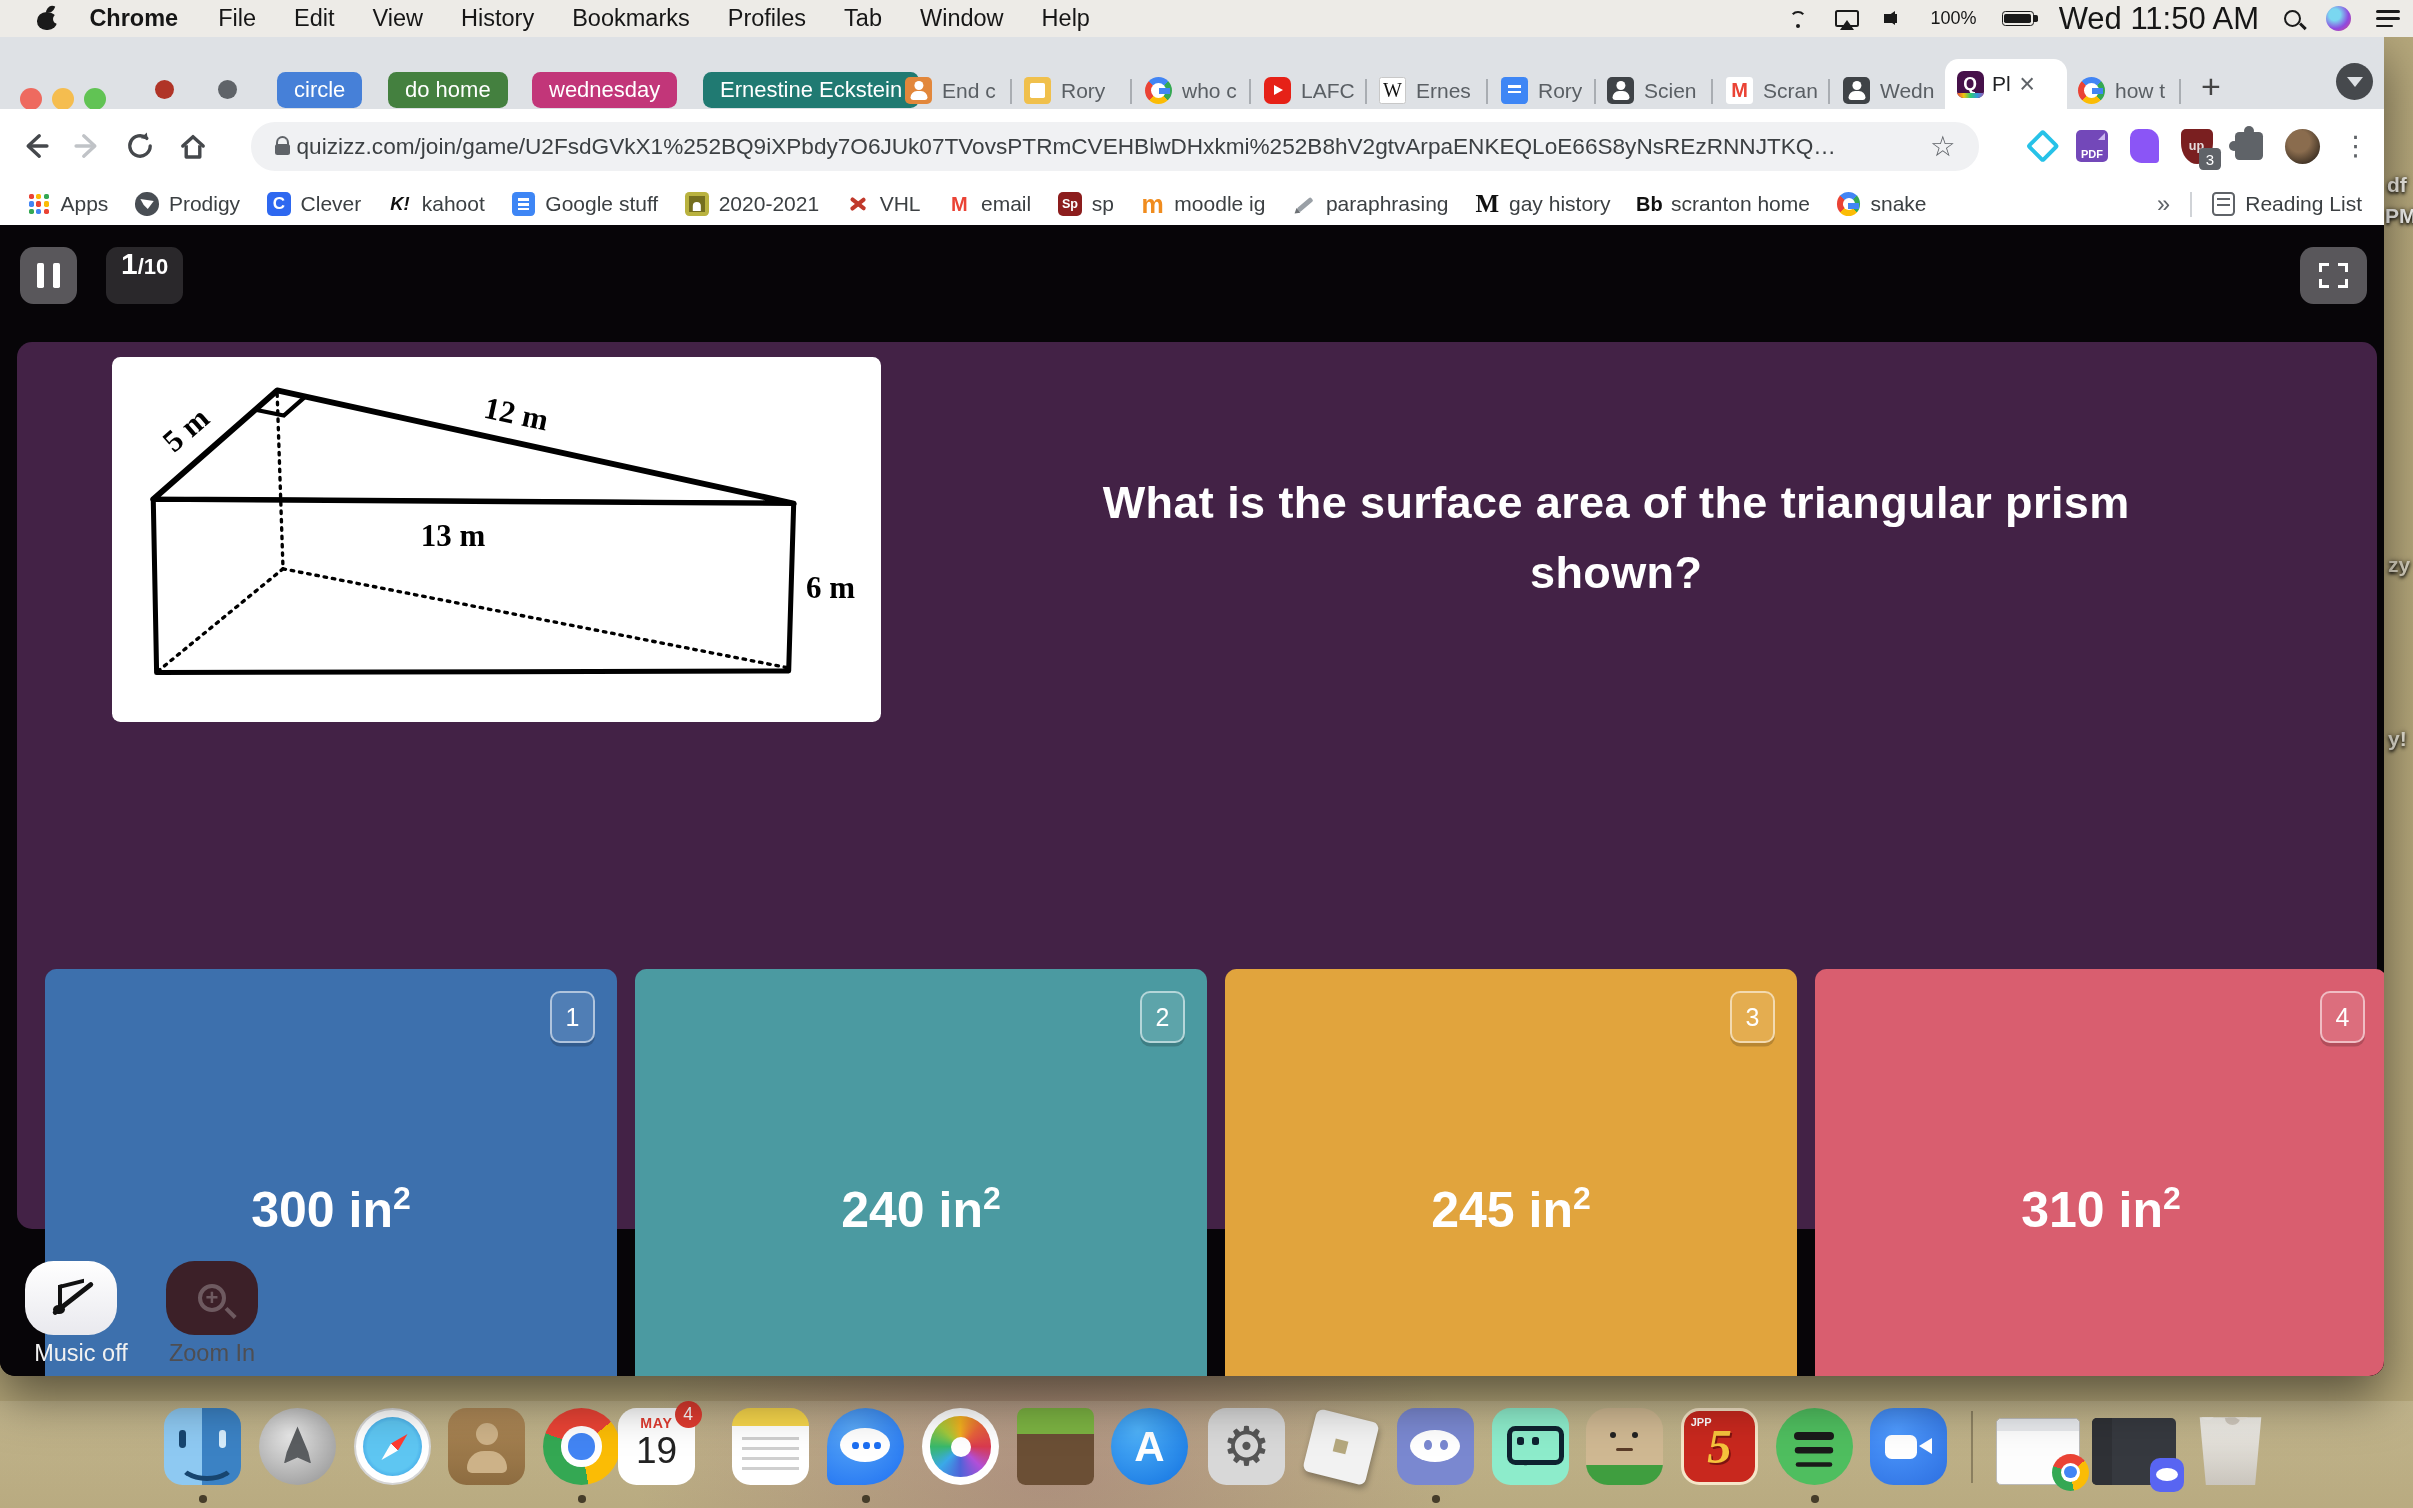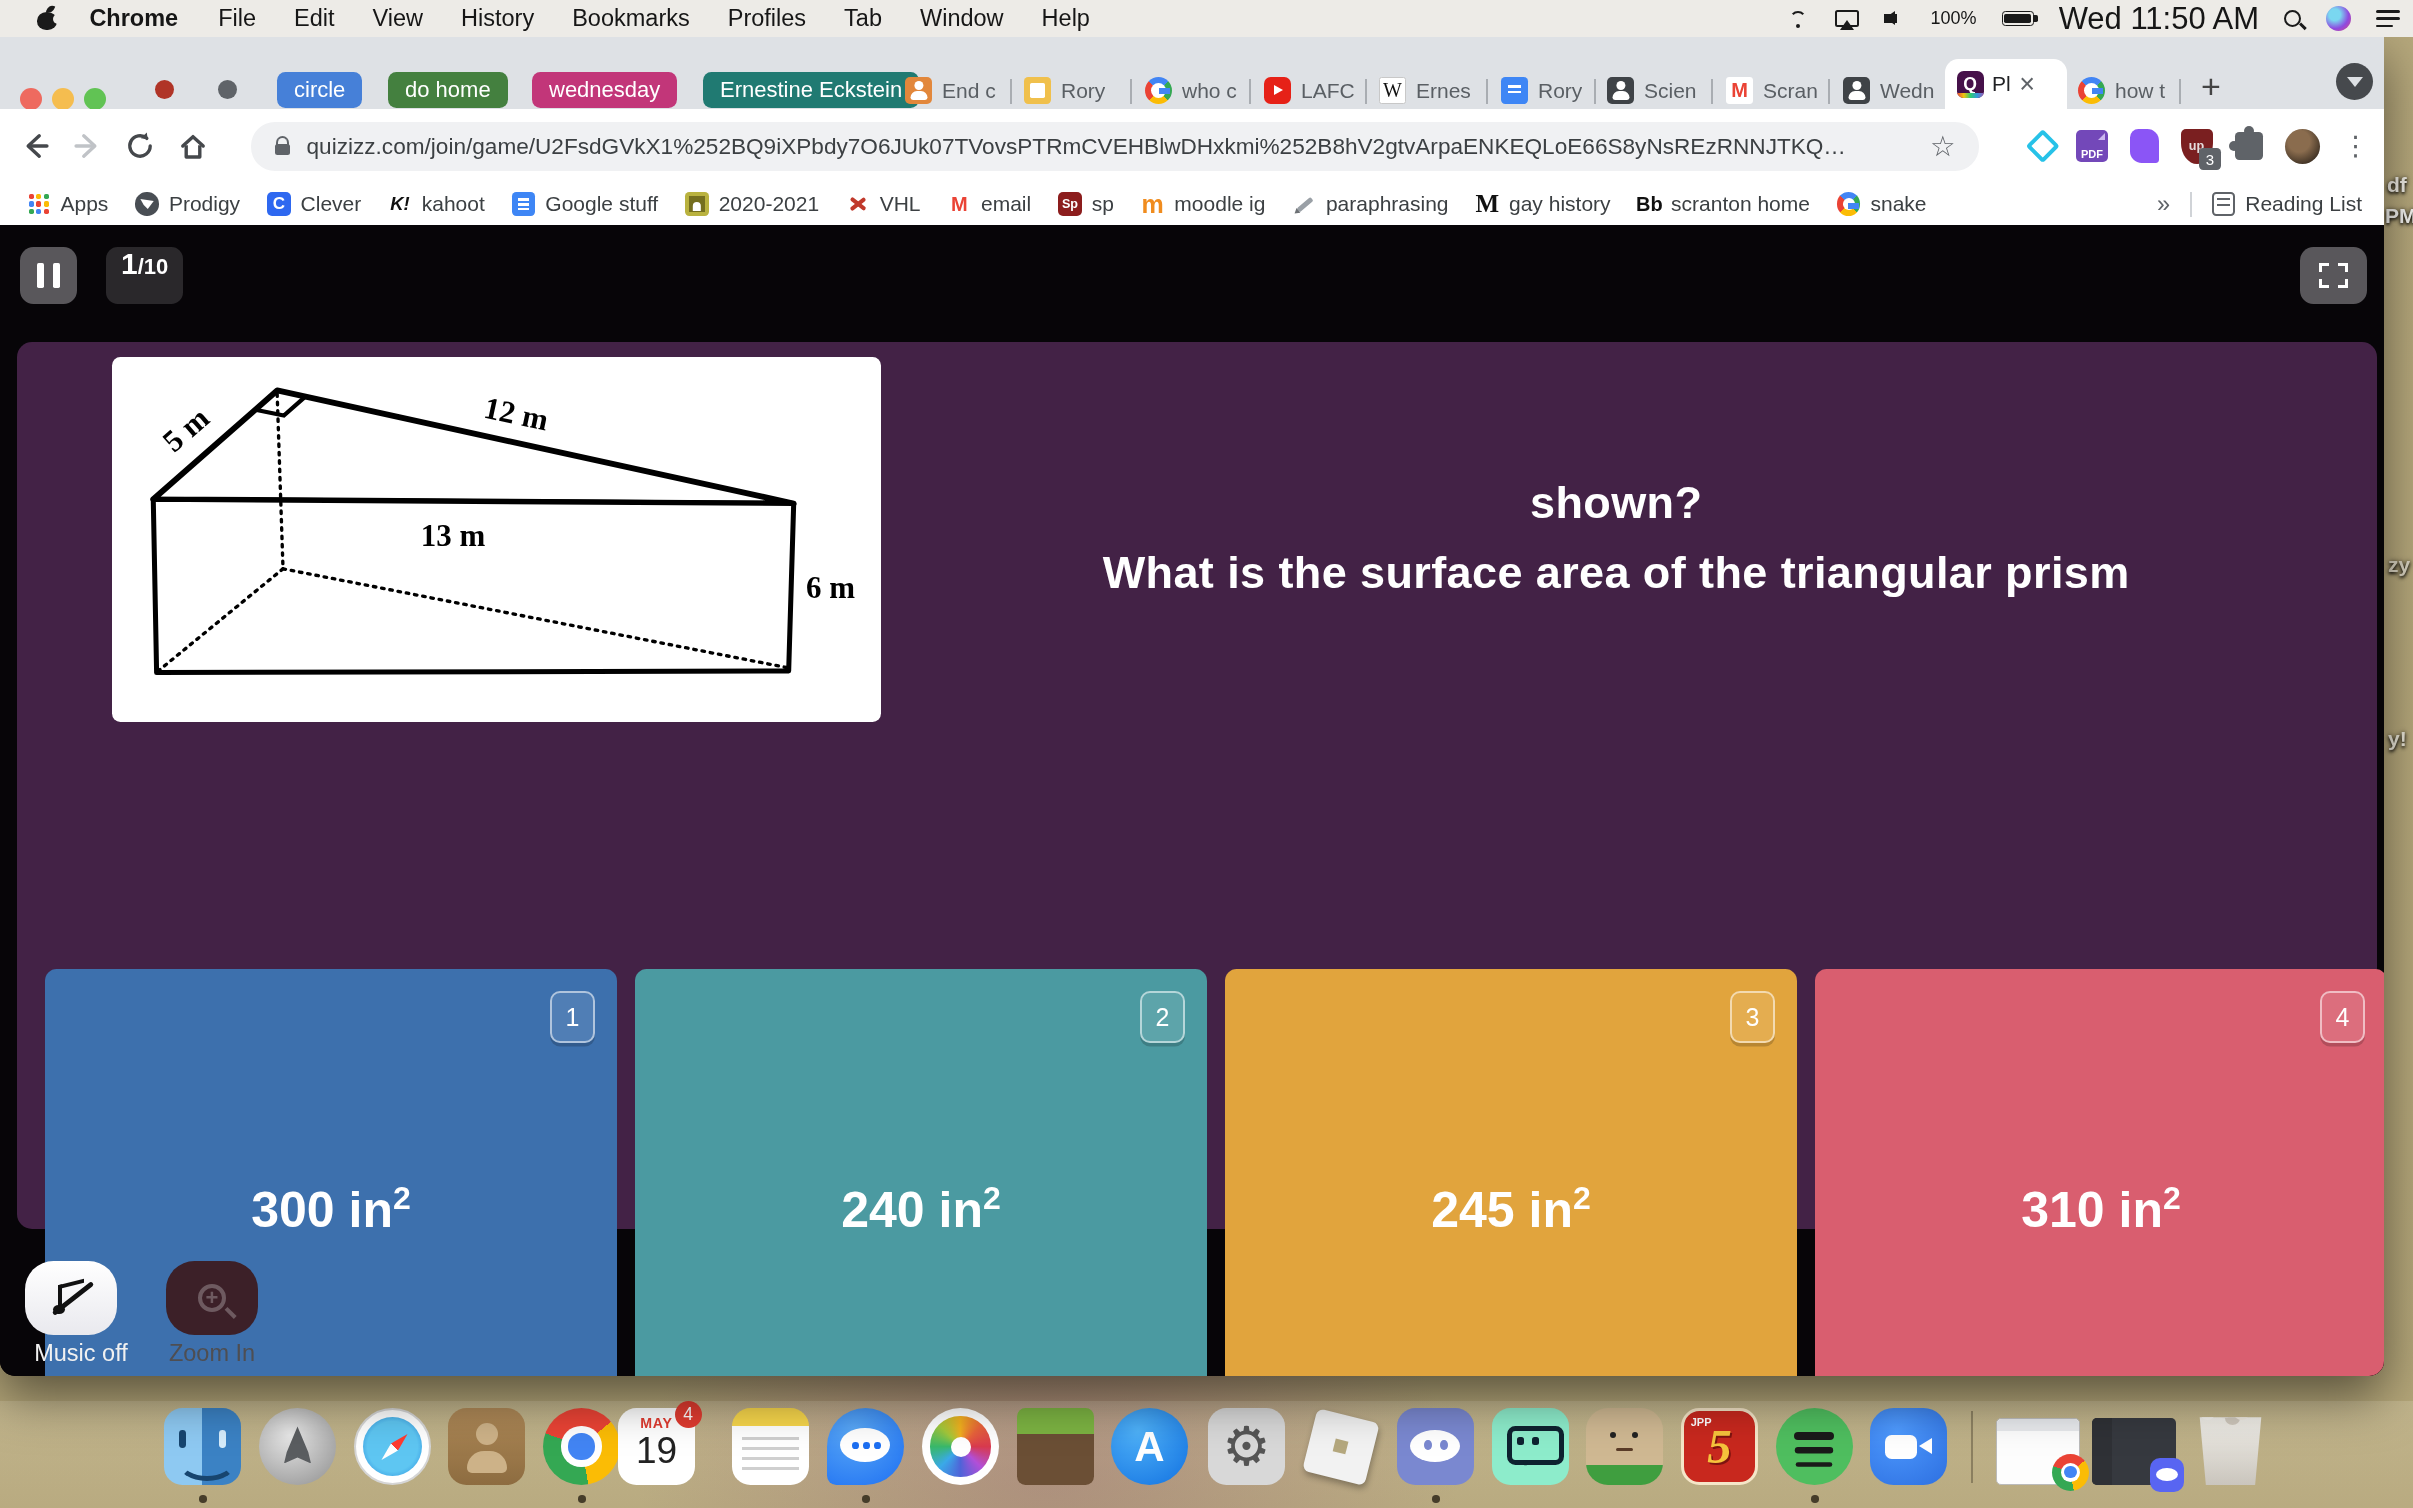--- a/index.html
+++ b/index.html
@@ -83,21 +83,21 @@
     background:repeating-linear-gradient(180deg,#fff 0 2.5px,transparent 2.5px 5.9px)}
   .fav.gmail{background:#fff;display:flex;align-items:center;justify-content:center;font-weight:bold;font-size:20px;color:#ea4335;border-radius:3.4px}
   .fav.qz{background:#46114a;border-radius:6.7px;display:flex;align-items:center;justify-content:center;color:#fff;font-weight:bold;font-size:17.6px;overflow:hidden}
   .fav.qz::after{content:"";position:absolute;left:0;right:0;bottom:0;height:5px;
     background:linear-gradient(90deg,#e74c3c,#f1c40f,#2ecc71,#3498db,#9b59b6)}
 
   
   .toolbar{position:absolute;left:0;top:72px;width:100%;height:74px;background:#fff;display:flex;align-items:center}
   .navi{width:34px;height:34px;margin-left:18.4px;flex:none;position:relative}
   .urlbar{position:absolute;left:251px;top:13.4px;width:1728px;height:49px;border-radius:24px;background:#f0f1f3;
-    display:flex;align-items:center;padding:0 23.5px;gap:17px}
+    display:flex;align-items:center;padding:0 23.5px;gap:7px}
   .lock{width:15px;height:11.7px;background:#5f6368;border-radius:2.5px;position:relative;flex:none;margin-top:5px}
   .lock::before{content:"";position:absolute;left:1.7px;top:-7.5px;width:8.4px;height:8.4px;border:2.5px solid #5f6368;border-bottom:none;border-radius:6.7px 6.7px 0 0}
   .url{font-size:22.6px;color:#3c4043;white-space:nowrap;overflow:hidden;max-width:1609px}
   .star{font-size:28.5px;color:#5f6368;margin-left:auto}
   .exts{position:absolute;right:15px;top:0;height:74px;display:flex;align-items:center;gap:22px}
   .ext-dia{width:23.5px;height:23.5px;border:4.2px solid #27c2e8;transform:rotate(45deg);border-radius:3.4px}
   .ext-pdf{width:32px;height:32px;background:#7348b9;border-radius:5px;color:#fff;font-size:11px;font-weight:bold;
     display:flex;align-items:flex-end;justify-content:center;padding-bottom:2.5px;position:relative}
   .ext-pdf::before{content:"";position:absolute;right:3.4px;top:2.5px;border-left:7.5px solid transparent;border-bottom:7.5px solid #cbb7ef}
   .ext-gram{width:28.5px;height:34px;background:#8b55f6;border-radius:8.4px 11.7px 3.4px 11.7px}
@@ -553,22 +553,22 @@
           <line x1="204" y1="253" x2="55" y2="375" stroke="#000" stroke-width="4" stroke-dasharray="3 7" stroke-linecap="round"></line>
           <line x1="204" y1="253" x2="806" y2="371" stroke="#000" stroke-width="4" stroke-dasharray="3 7" stroke-linecap="round"></line>
           <text class="fig-label" x="96" y="96" transform="rotate(-41 96 96)" text-anchor="middle">5 m</text>
           <text class="fig-label" x="480" y="80" transform="rotate(12 480 80)" text-anchor="middle">12 m</text>
           <text class="fig-label" x="407" y="226" text-anchor="middle">13 m</text>
           <text class="fig-label" x="858" y="288" text-anchor="middle">6 m</text>
         </svg>
       </div>
 
       <div class="qtext">
+        <div>What is the surface area of the triangular prism</div>
         <div>shown?</div>
-        <div>What is the surface area of the triangular prism</div>
       </div>
 
       <div class="acard a1">
         <span class="abadge">1</span>
         <span class="val"><span>300 in</span><sup>2</sup></span>
       </div>
       <div class="acard a2">
         <span class="abadge">2</span>
         <span class="val"><span>240 in</span><sup>2</sup></span>
       </div>

